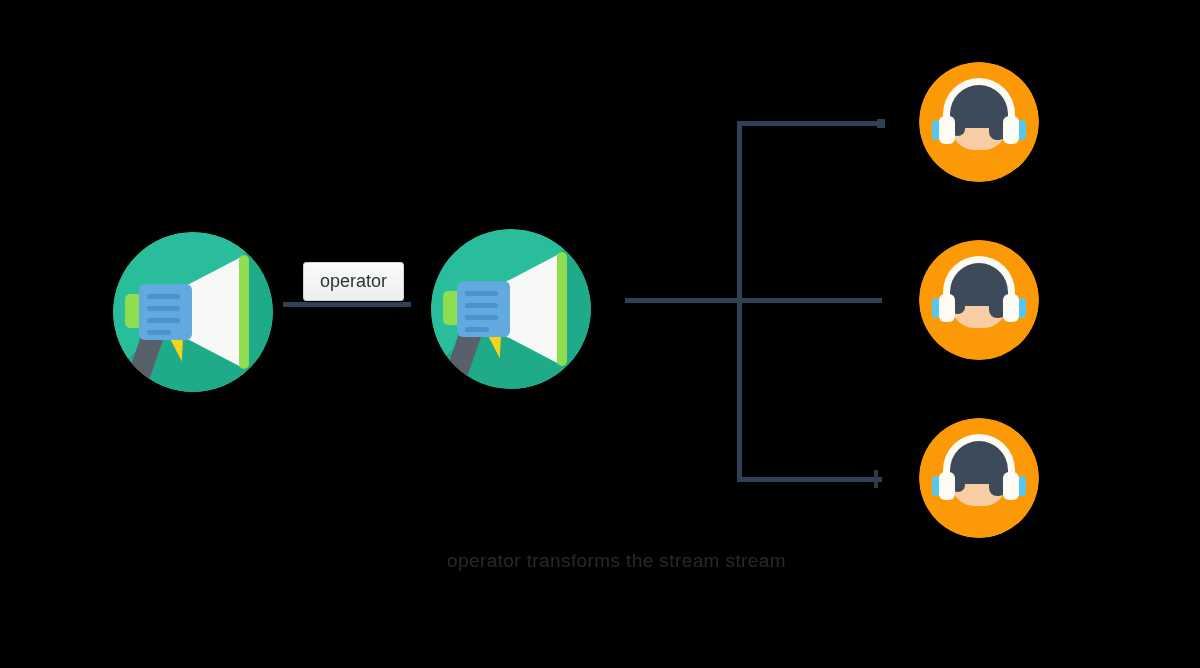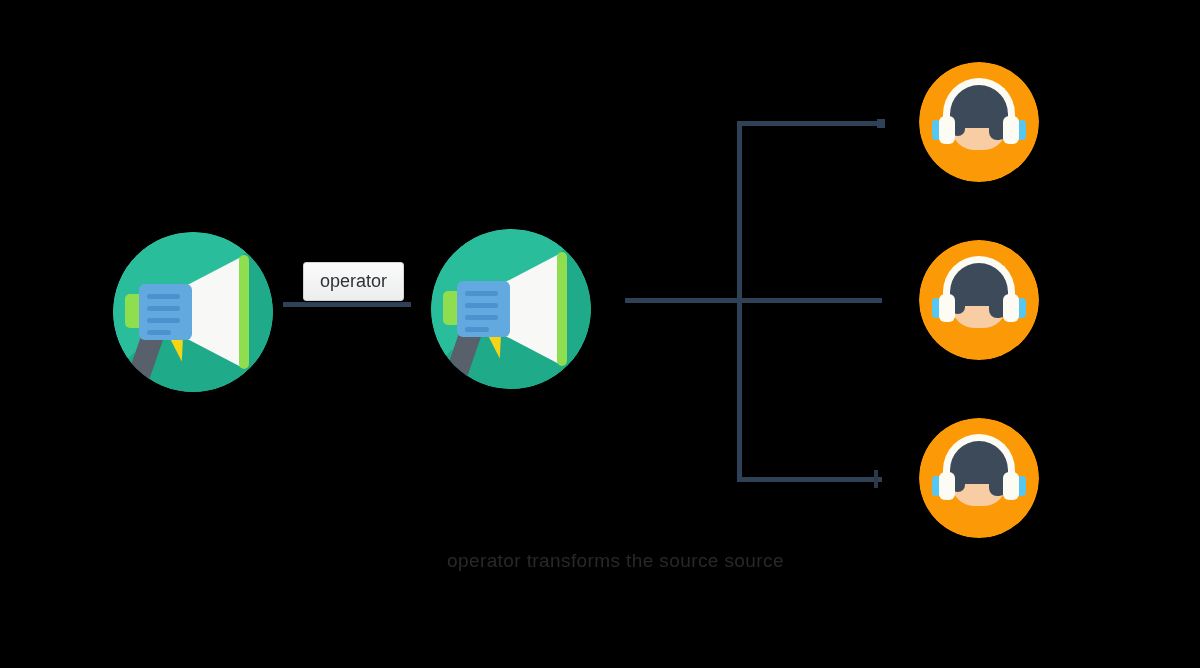--- a/index.html
+++ b/index.html
@@ -305,15 +305,15 @@
     <div class="av-hair"></div>
     <div class="av-hair-side"></div>
     <div class="av-hair-side2"></div>
     <div class="av-ear-inner left"></div>
     <div class="av-ear-inner right"></div>
     <div class="av-band"></div>
     <div class="av-ear left"></div>
     <div class="av-ear right"></div>
   </div>
 
-  <div class="caption" style="left:447px; top:550px;">operator transforms the source source</div>
+  <div class="caption" style="left:447px; top:550px;">operator transforms the stream stream</div>
 
 </div>
 
 </body></html>

